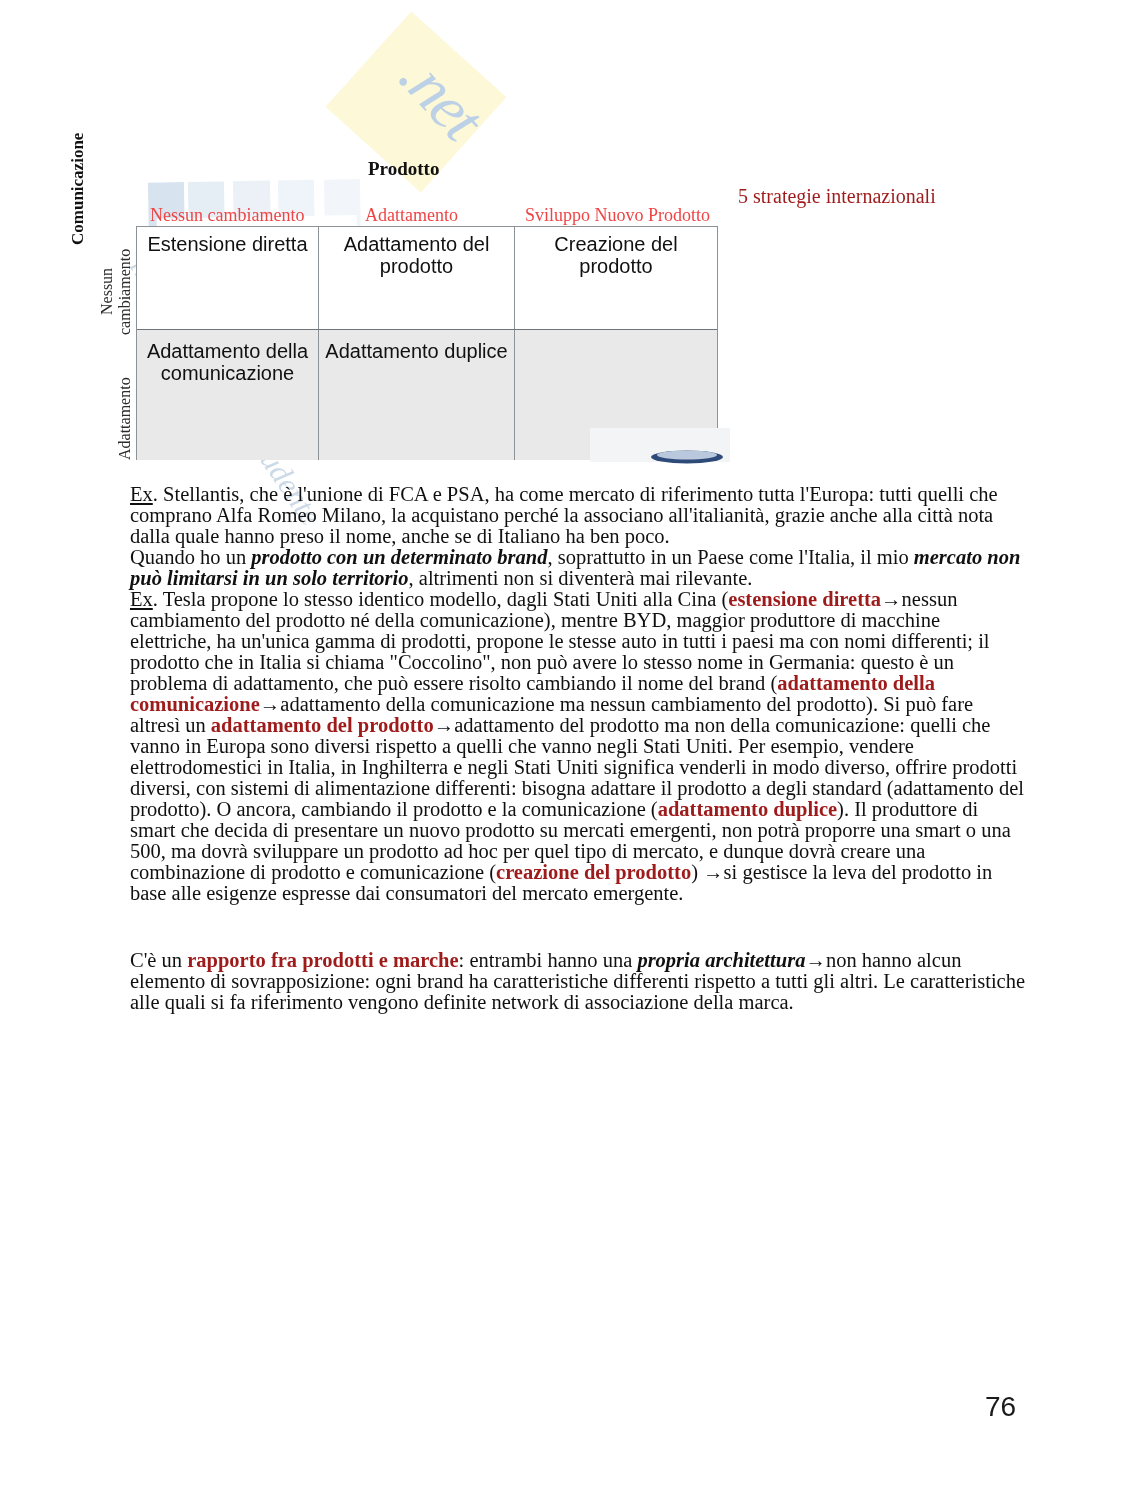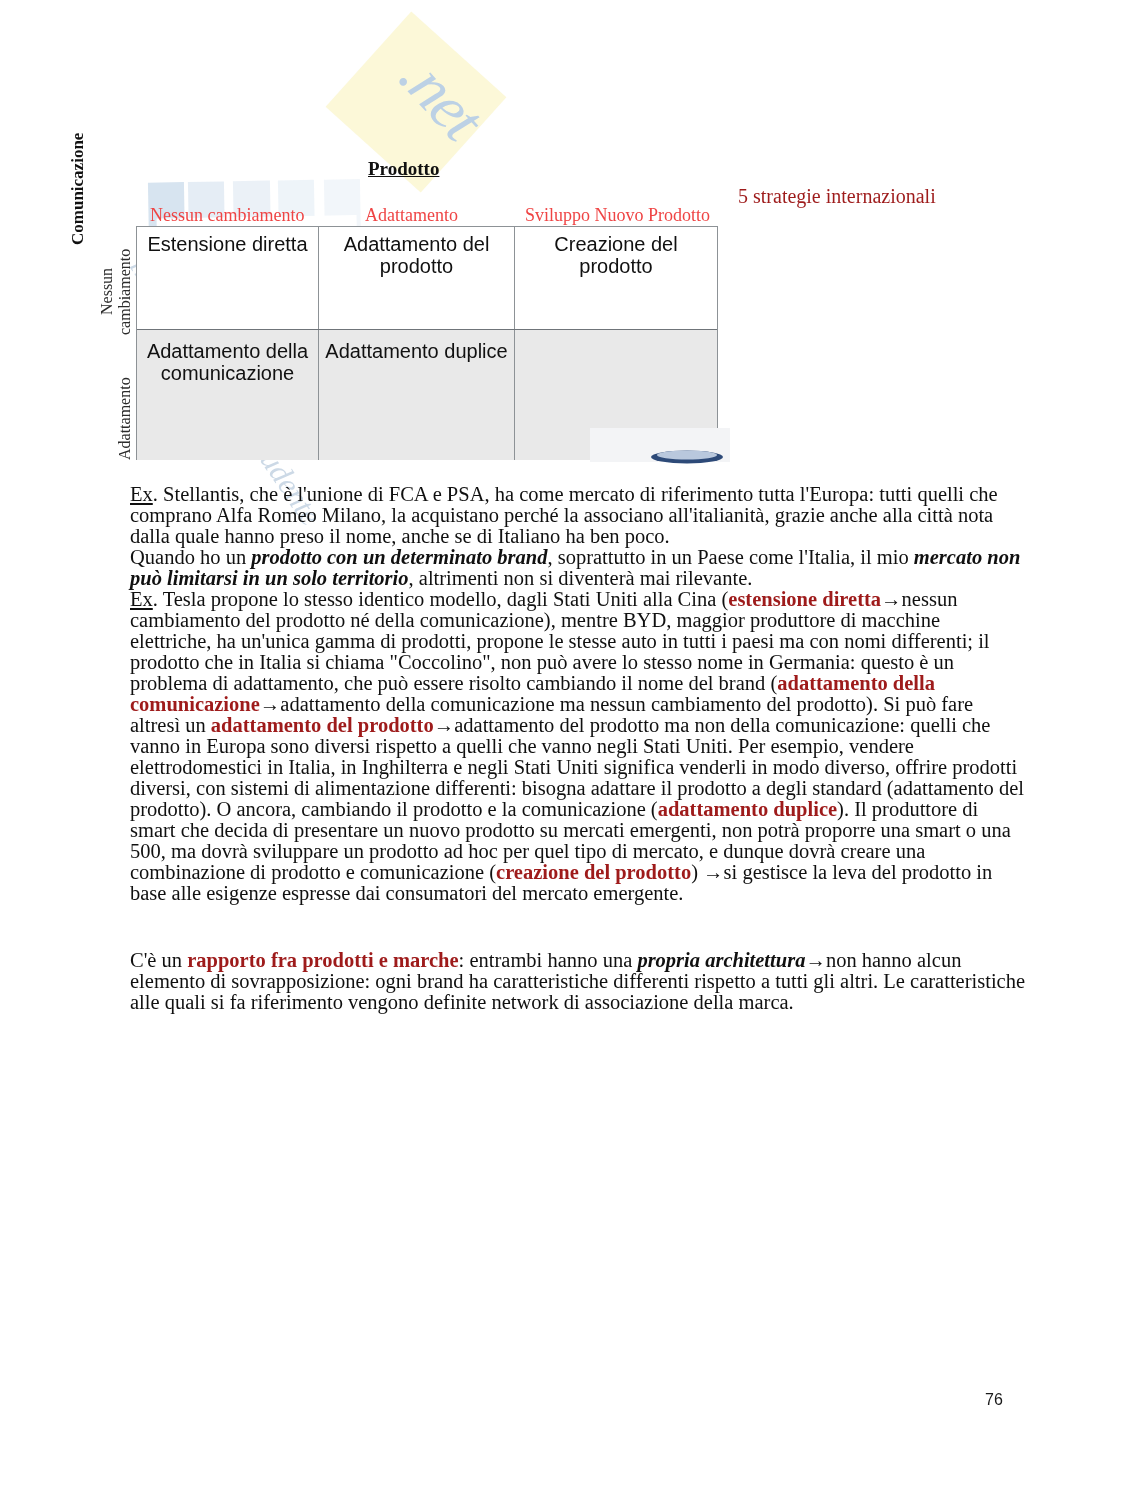--- a/index.html
+++ b/index.html
@@ -69,21 +69,20 @@
     width: 660px; height: 320px;
     z-index: 2;
   }
   .fig-prodotto-title {
     position: absolute;
     left: 298px; top: 8px;
     font-family: "Liberation Serif", serif;
     font-weight: bold;
     font-size: 19px;
     color: #111;
-    text-decoration: underline;
   }
   .fig-colhead {
     position: absolute;
     top: 55px;
     font-family: "Liberation Serif", serif;
     font-size: 18px;
     color: #ef4444;
     white-space: nowrap;
   }
   .fig-colhead.c1 { left: 80px; }
@@ -185,21 +184,21 @@
   .body-text p.gap { margin-top: 46px; }
   .body-text b { font-weight: bold; font-style: italic; }
   .rd { color: #9e1b1b; font-weight: bold; }
   .u { text-decoration: underline; }
 
   
   .page-number {
     position: absolute;
     left: 985px; top: 1391px;
     font-family: "Liberation Sans", sans-serif;
-    font-size: 16px;
+    font-size: 28px;
     color: #1a1a1a;
     z-index: 2;
   }
 </style>
 </head>
 <body>
 
 <div class="page">
 
   <div class="watermark">

